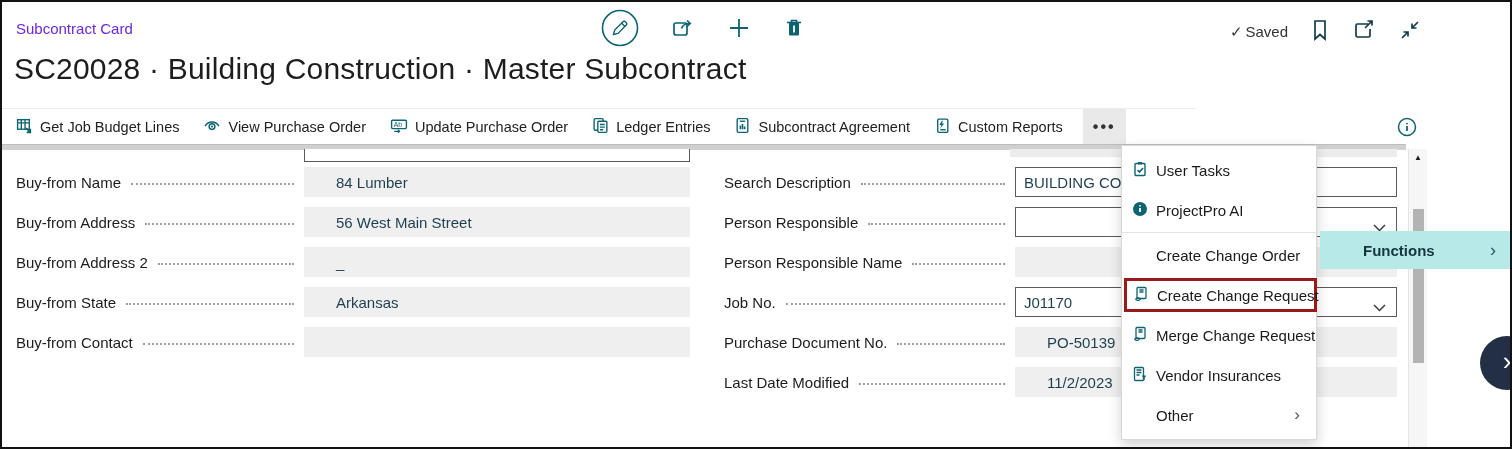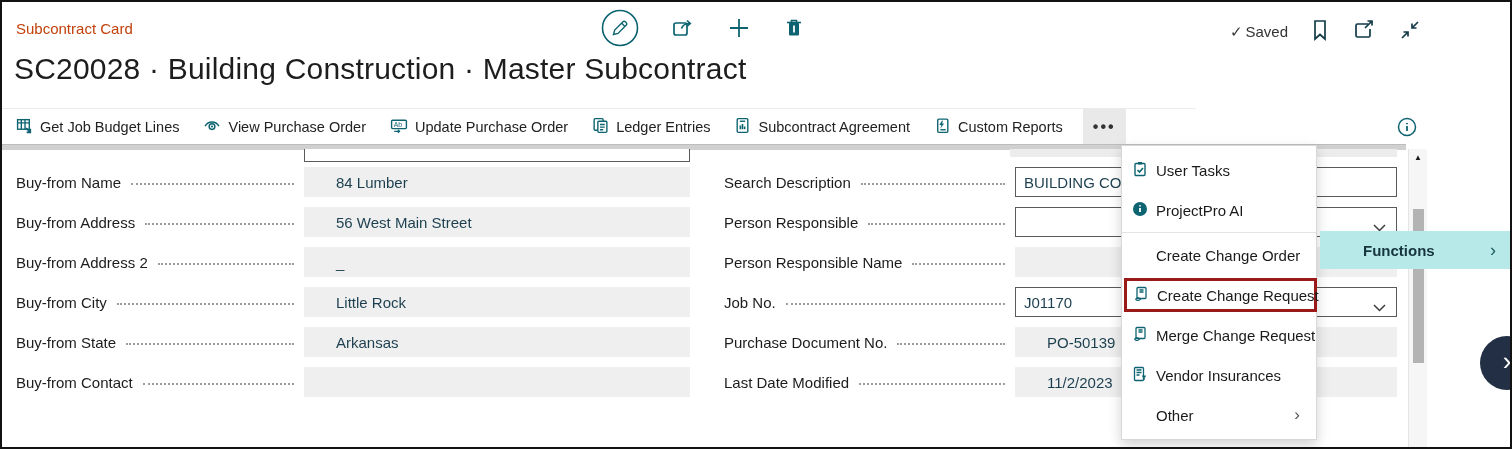--- a/index.html
+++ b/index.html
@@ -3,21 +3,21 @@
 <meta charset="utf-8">
 <style>
   * { box-sizing: border-box; margin: 0; padding: 0; }
   body { background:#fff; font-family:"Liberation Sans", sans-serif; }
   .app{
     position:relative; width:1512px; height:449px; background:#fff;
     border:2px solid #121212; overflow:hidden; color:#1f1f1f;
   }
 
   
-  .breadcrumb{ position:absolute; left:14px; top:18px; font-size:15px; color:#c2410c; }
+  .breadcrumb{ position:absolute; left:14px; top:18px; font-size:15px; color:#6d28d9; }
   .top-center{ position:absolute; left:598px; top:6px; display:flex; align-items:center; gap:30px; }
   .iconbtn{ background:none; border:none; cursor:pointer; display:flex; align-items:center; justify-content:center; color:#0d6470; padding:0; }
   .top-right{ position:absolute; right:88px; top:16px; display:flex; align-items:center; gap:22px; }
   .saved{ font-size:15px; color:#333; display:flex; align-items:center; gap:3px; }
   .page-title{ position:absolute; left:12px; top:50px; font-size:30px; font-weight:300; color:#1d1d1d; letter-spacing:0.2px; }
 
   
   .toolbar{ position:absolute; left:0; top:106px; width:1194px; height:37px; display:flex; align-items:center;
             padding-left:14px; gap:24px; border-top:1px solid #ececec; background:#fff; }
   .tb-item{ display:flex; align-items:center; gap:7px; background:none; border:none; cursor:pointer;
@@ -241,27 +241,20 @@
         </div>
     </div>
     <div class="frow">
       <span class="flabel">Buy-from Address 2</span>
         <span class="dots"></span>
       <div class="fld ro">
           <span>_</span>
         </div>
     </div>
     <div class="frow">
-      <span class="flabel">Buy-from City</span>
-        <span class="dots"></span>
-      <div class="fld ro">
-          <span>Little Rock</span>
-        </div>
-    </div>
-    <div class="frow">
       <span class="flabel">Buy-from State</span>
         <span class="dots"></span>
       <div class="fld ro">
           <span>Arkansas</span>
         </div>
     </div>
     <div class="frow">
       <span class="flabel">Buy-from Contact</span>
         <span class="dots"></span>
       <div class="fld ro">

